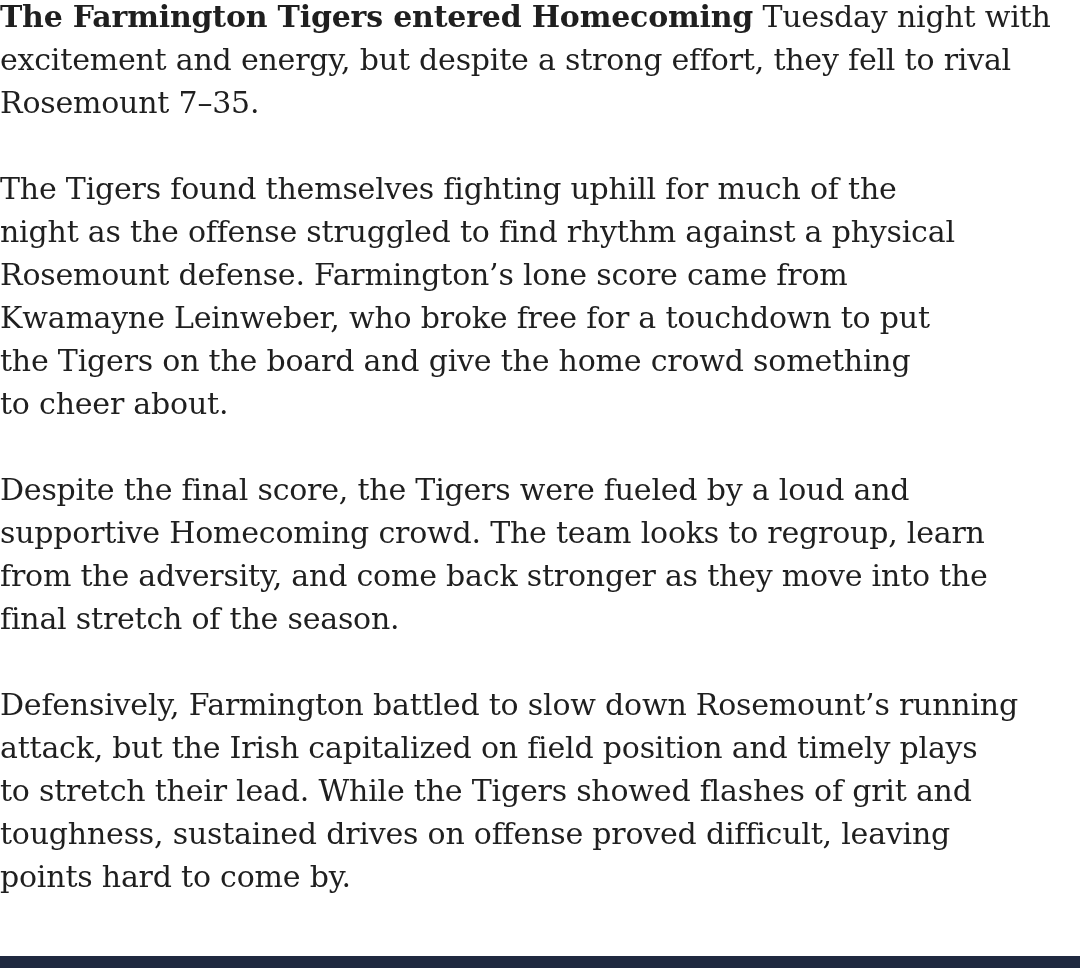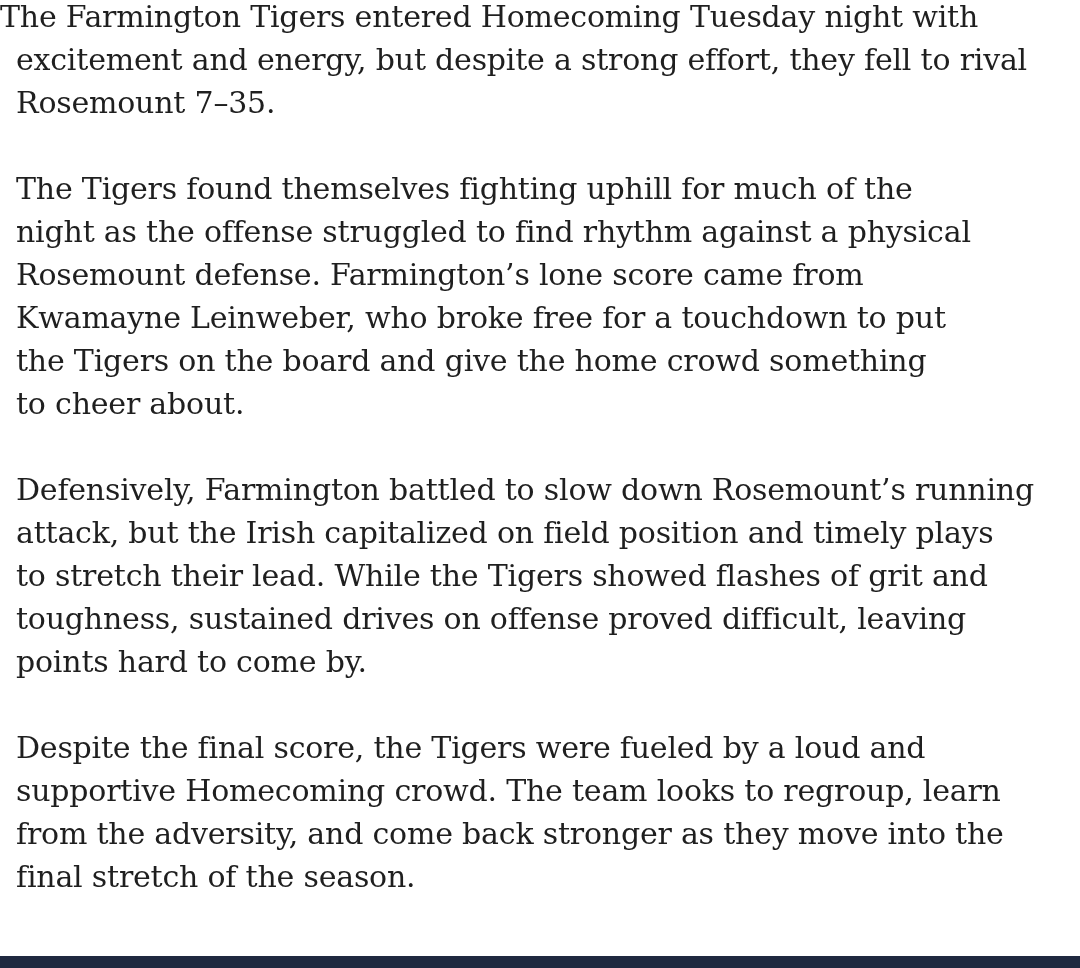--- a/index.html
+++ b/index.html
@@ -26,24 +26,23 @@
     margin: 0 0 43px 0;
     padding: 0;
   }
   .line {
     display: block;
     white-space: pre;
   }
   .lines {
     display: block;
     white-space: pre-line;
-    padding-left: 16px;
   }
   .lead-bold {
-    font-weight: normal;
+    font-weight: bold;
   }
   .bottom-bar {
     position: absolute;
     left: 0;
     bottom: 0;
     width: 1080px;
     height: 12px;
     background: #1f2940;
   }
 </style>
@@ -55,24 +54,24 @@
       <span class="line"><strong class="lead-bold">The Farmington Tigers entered Homecoming</strong><span> Tuesday night with</span></span>
       <span class="lines">excitement and energy, but despite a strong effort, they fell to rival
 Rosemount 7–35.</span>
     </p>
   <p class="para lines">The Tigers found themselves fighting uphill for much of the
 night as the offense struggled to find rhythm against a physical
 Rosemount defense. Farmington’s lone score came from
 Kwamayne Leinweber, who broke free for a touchdown to put
 the Tigers on the board and give the home crowd something
 to cheer about.</p>
+  <p class="para lines">Despite the final score, the Tigers were fueled by a loud and
+supportive Homecoming crowd. The team looks to regroup, learn
+from the adversity, and come back stronger as they move into the
+final stretch of the season.</p>
   <p class="para lines">Defensively, Farmington battled to slow down Rosemount’s running
 attack, but the Irish capitalized on field position and timely plays
 to stretch their lead. While the Tigers showed flashes of grit and
 toughness, sustained drives on offense proved difficult, leaving
 points hard to come by.</p>
-  <p class="para lines">Despite the final score, the Tigers were fueled by a loud and
-supportive Homecoming crowd. The team looks to regroup, learn
-from the adversity, and come back stronger as they move into the
-final stretch of the season.</p>
 </main>
 
 <div class="bottom-bar"></div>
 
 </body></html>

